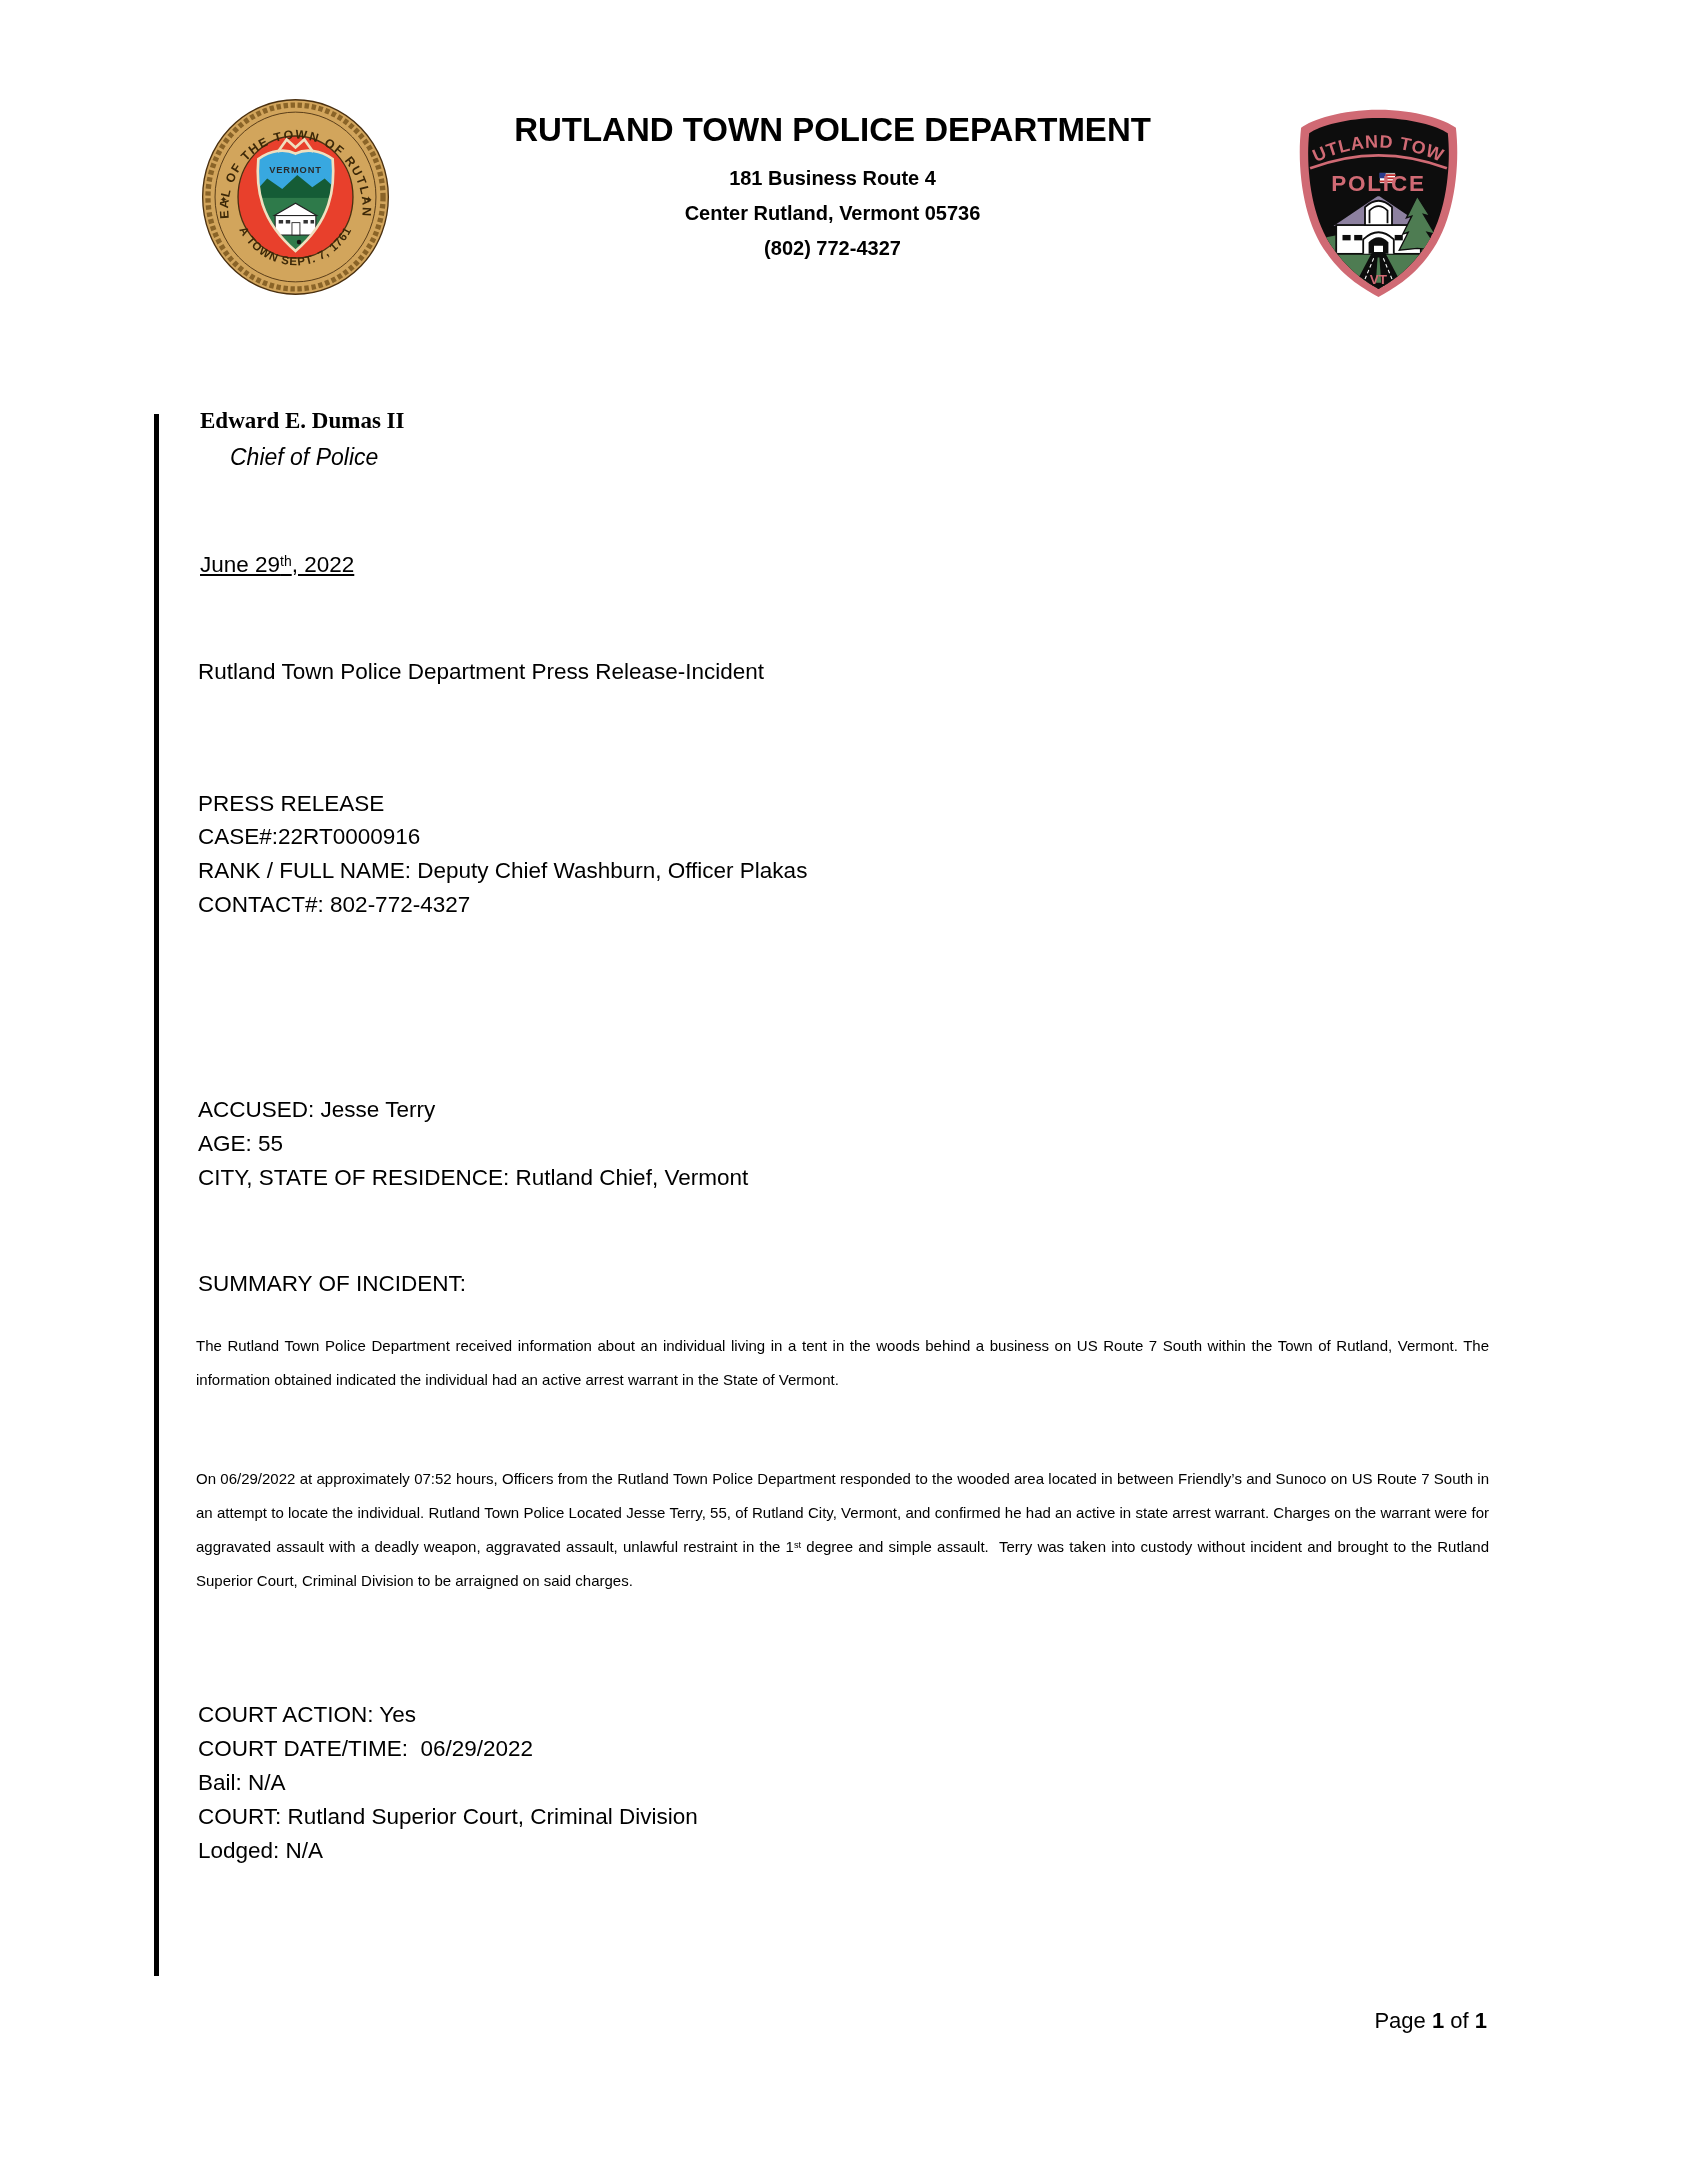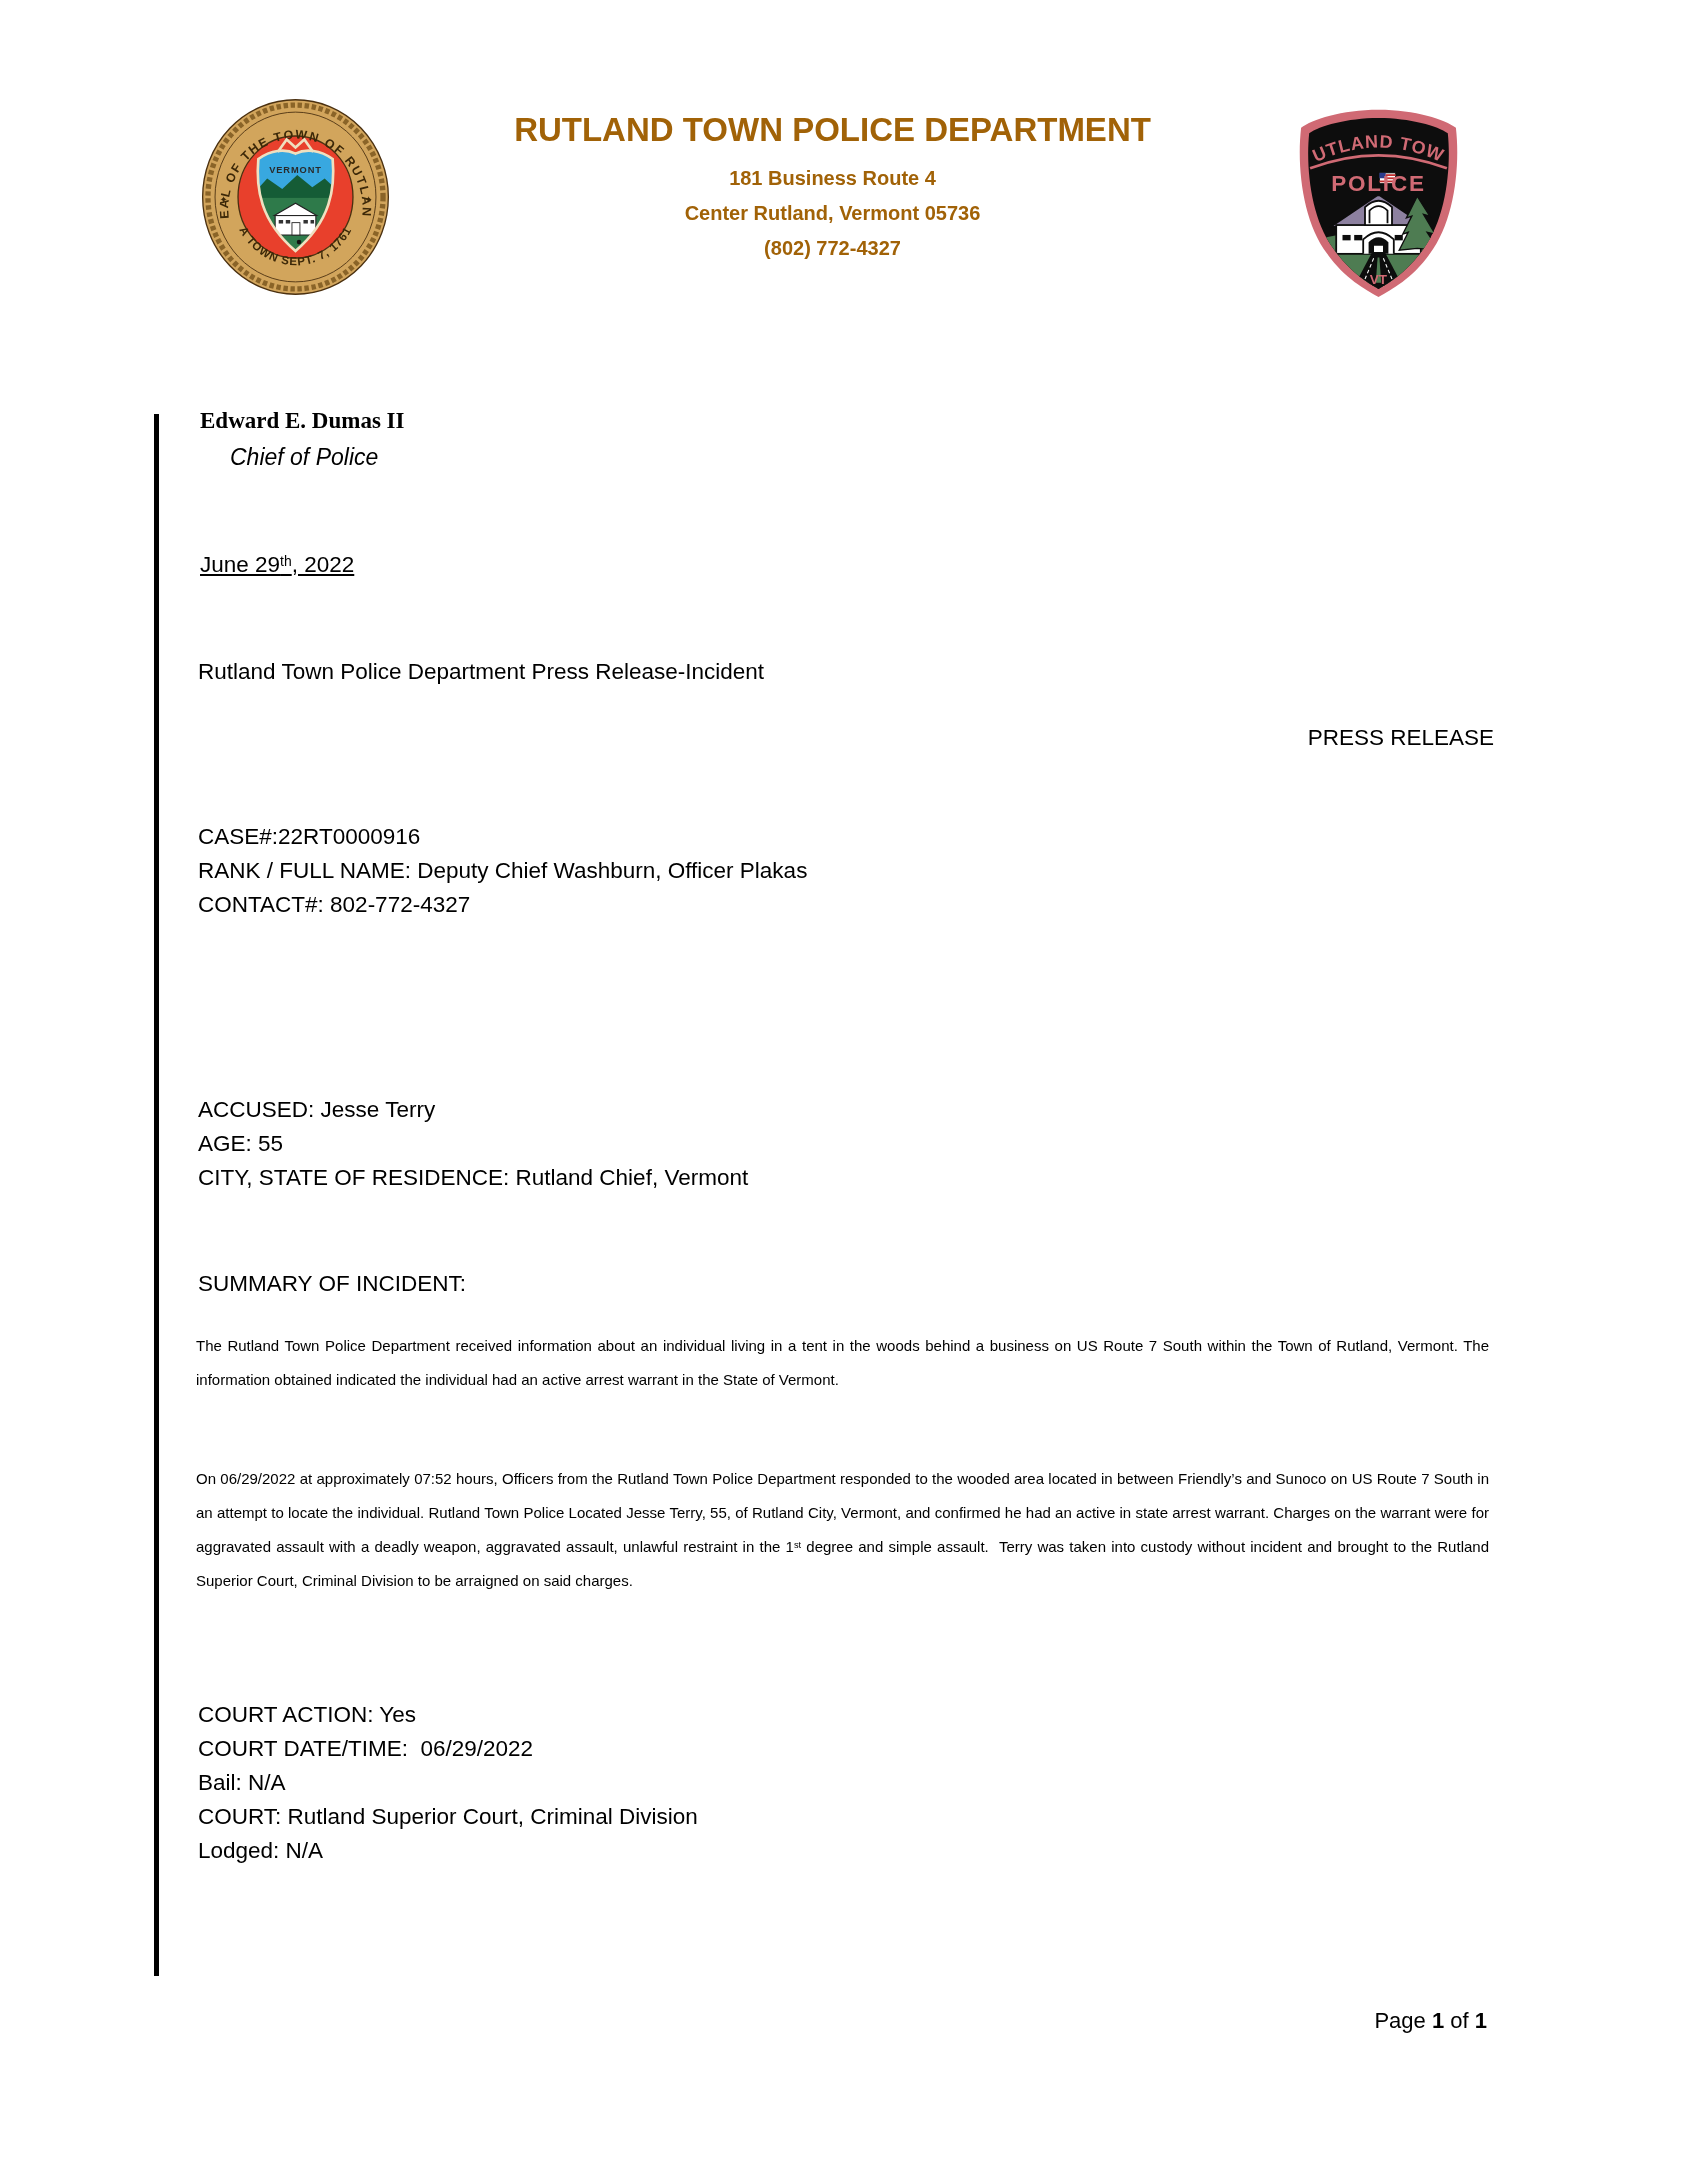--- a/index.html
+++ b/index.html
@@ -8,21 +8,21 @@
     width:1683px;height:2178px;
     background:#ffffff;
     font-family:"Liberation Sans",sans-serif;
     color:#000;
     overflow:hidden;
   }
   .abs{position:absolute;}
   
   .header-text{
     left:387px;top:109px;width:891px;
-    text-align:center;font-weight:bold;color:#a16207;
+    text-align:center;font-weight:bold;color:#000000;
   }
   .dept-title{font-size:33px;line-height:41px;letter-spacing:0px;}
   .addr{margin-top:10.8px;font-size:20px;line-height:35px;}
   
   .doc-line{font-size:22.5px;line-height:34px;white-space:pre-wrap;}
   .block{left:198px;width:1296px;}
   .name{font-weight:bold;font-size:23px;line-height:28px;font-family:Liberation Serif, serif;}
   .chief{font-style:italic;font-size:23px;line-height:28px;}
   .para{
     left:196px;width:1293px;
@@ -154,21 +154,21 @@
 
   <div class="abs vrule"></div>
 
   <div class="abs doc-line name" style="left:200px;top:407px;">Edward E. Dumas II</div>
   <div class="abs doc-line chief" style="left:230px;top:443px;">Chief of Police</div>
 
   <div class="abs doc-line" style="left:200px;top:548px;text-decoration:underline;"><span>June 29</span><sup class="sps">th</sup><span>, 2022</span></div>
 
   <div class="abs doc-line block" style="top:655px;">Rutland Town Police Department Press Release-Incident</div>
 
-  <div class="abs doc-line block" style="top:721px;text-align:right;">PRESS RELEASE</div>
+  <div class="abs doc-line block" style="top:787px;">PRESS RELEASE</div>
 
   <div class="abs block" style="top:820px;">
     <div class="doc-line">CASE#:22RT0000916</div>
     <div class="doc-line">RANK / FULL NAME: Deputy Chief Washburn, Officer Plakas</div>
     <div class="doc-line">CONTACT#: 802-772-4327</div>
   </div>
 
 
   <div class="abs block" style="top:1093px;">
     <div class="doc-line">ACCUSED: Jesse Terry</div>

